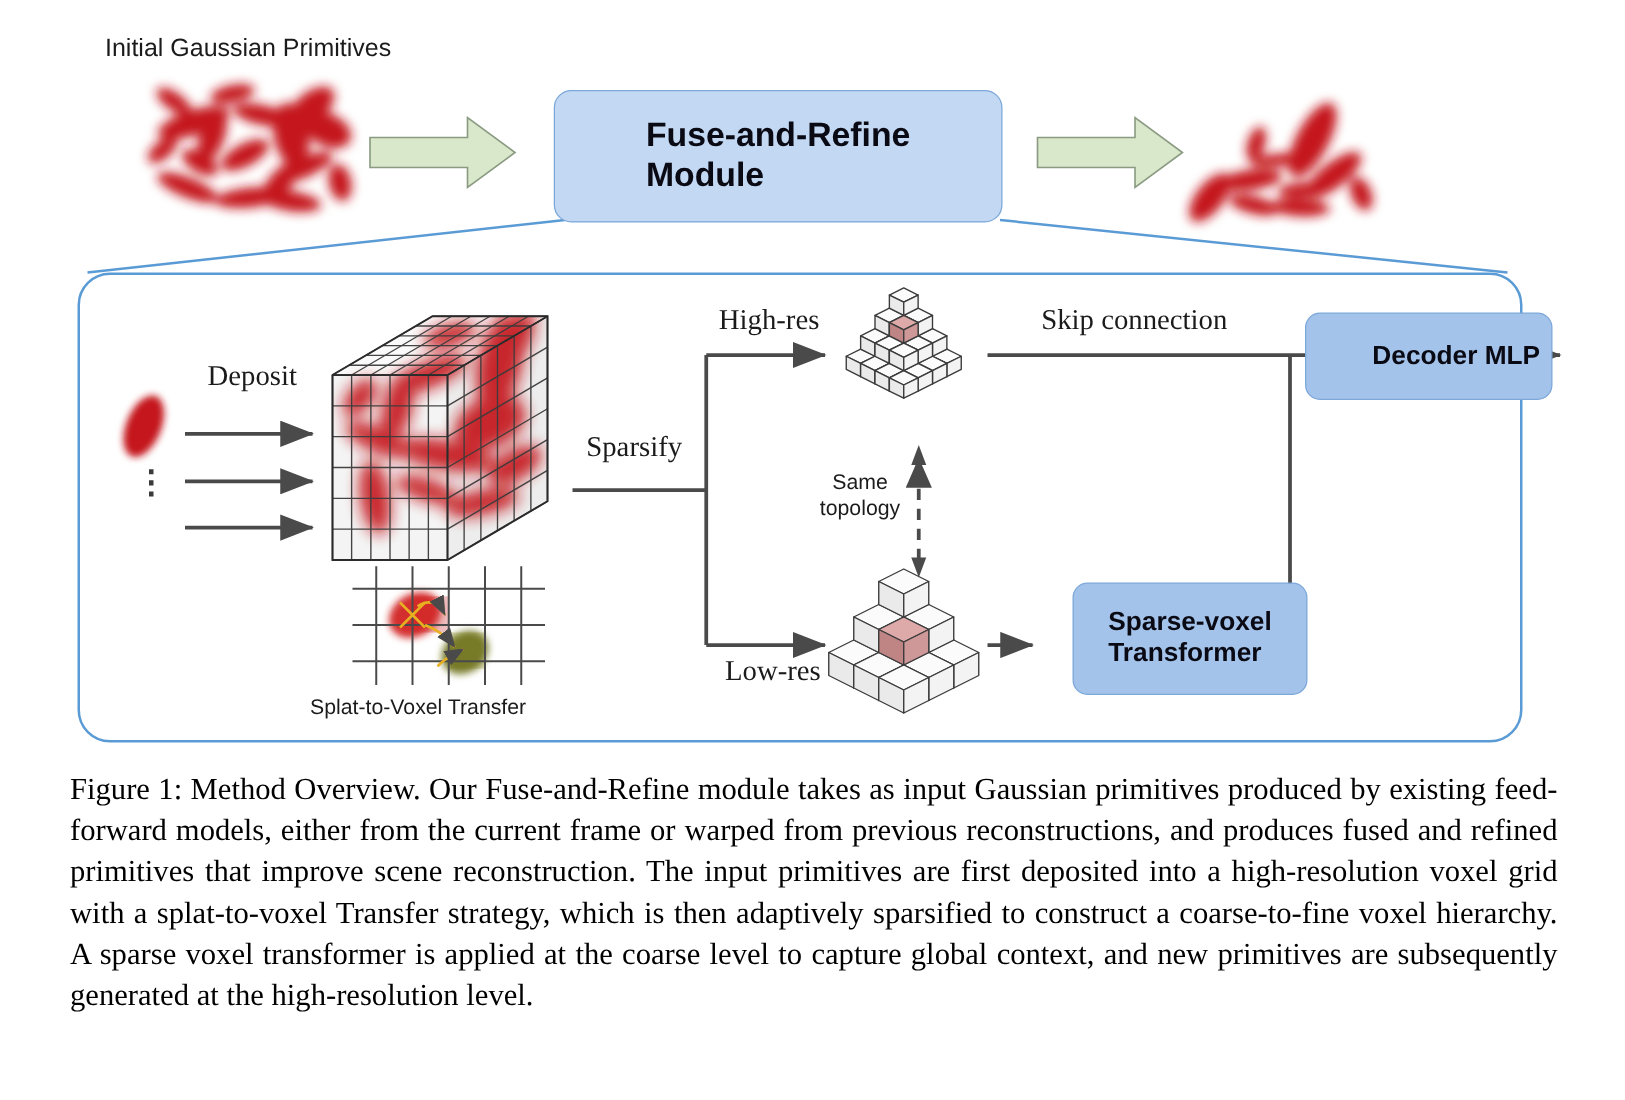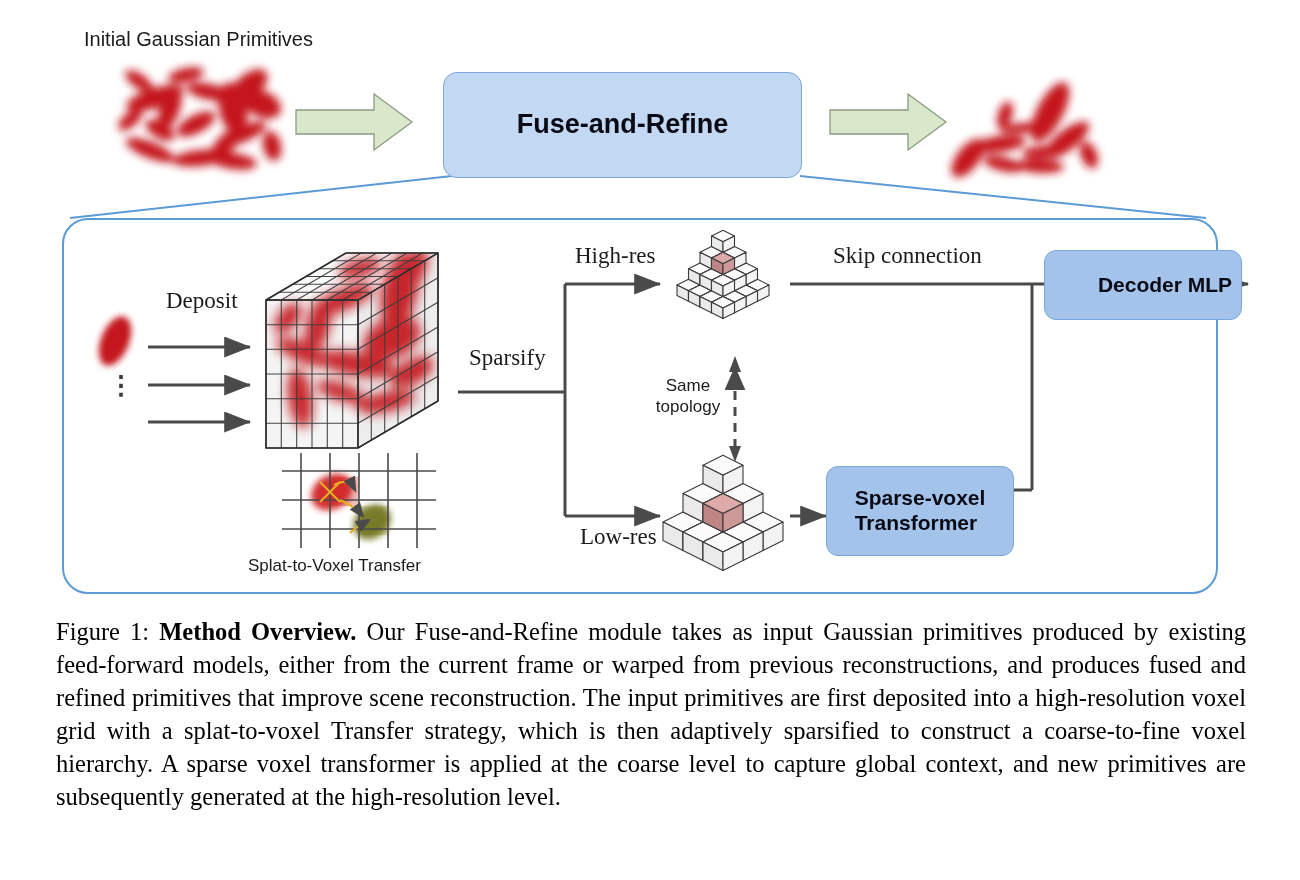--- a/index.html
+++ b/index.html
@@ -15,30 +15,30 @@
   .lbl-mid{font-size:23px;font-family:Liberation Serif, serif;}
   .lbl-small{font-size:17px;}
   .b{font-weight:bold;}
 
   
   .box{position:absolute;display:flex;align-items:center;justify-content:center;
        text-align:left;border-radius:14px;font-weight:bold;line-height:1.18;
        color:#0a0a14;}
   #module-box{background:#c3d8f2;border:1.5px solid #7ba7d9;font-size:27px;}
   #decoder-box{background:#a4c3ea;border:1.5px solid #7ba7d9;font-size:21px;border-radius:12px;}
-  #transformer-box{background:#a4c3ea;border:1.5px solid #7ba7d9;font-size:21px;border-radius:12px;}
+  #transformer-box{background:#a4c3ea;border:1.5px solid #7ba7d9;font-size:21px;border-radius:12px;margin-left:32px;}
 
   
   #inner-container{position:absolute;left:62px;top:218px;width:1152px;height:372px;
       border:2px solid #5b9bd5;border-radius:26px;background:transparent;}
 
   .caption{position:absolute;left:56px;top:616px;width:1190px;
       font-family:"Liberation Serif", serif;font-size:24.5px;line-height:1.345;
       text-align:justify;color:#000;}
-  .caption b{font-weight:bold;}
+  .caption b{font-weight:normal;}
 
   svg{position:absolute;left:0;top:0;overflow:visible;}
   .vdots{position:absolute;font-size:26px;line-height:7px;color:#3a3a3a;
          letter-spacing:0;text-align:center;font-weight:bold;}
 </style>
 </head>
 <body>
 
 <div class="fig">
 
@@ -408,20 +408,21 @@
     <g>
       <line x1="1196" y1="284" x2="1248" y2="284" stroke="#4a4a4a" stroke-width="3" marker-end="url(#ah)"></line>
     </g>
   </svg>
 
   <div id="inner-container"></div>
 
   <div class="box" id="module-box" style="left:443px;top:72px;width:357px;height:104px;">
     <div>
       <div>Fuse-and-Refine</div>
+      <div>Module</div>
     </div>
   </div>
 
   <div class="box" id="decoder-box" style="left:1044px;top:250px;width:152px;height:68px;padding-left:44px;">
     <span>Decoder MLP</span>
   </div>
 
   <div class="box" id="transformer-box" style="left:826px;top:466px;width:186px;height:88px;">
     <div>
       <div>Sparse-voxel</div>

